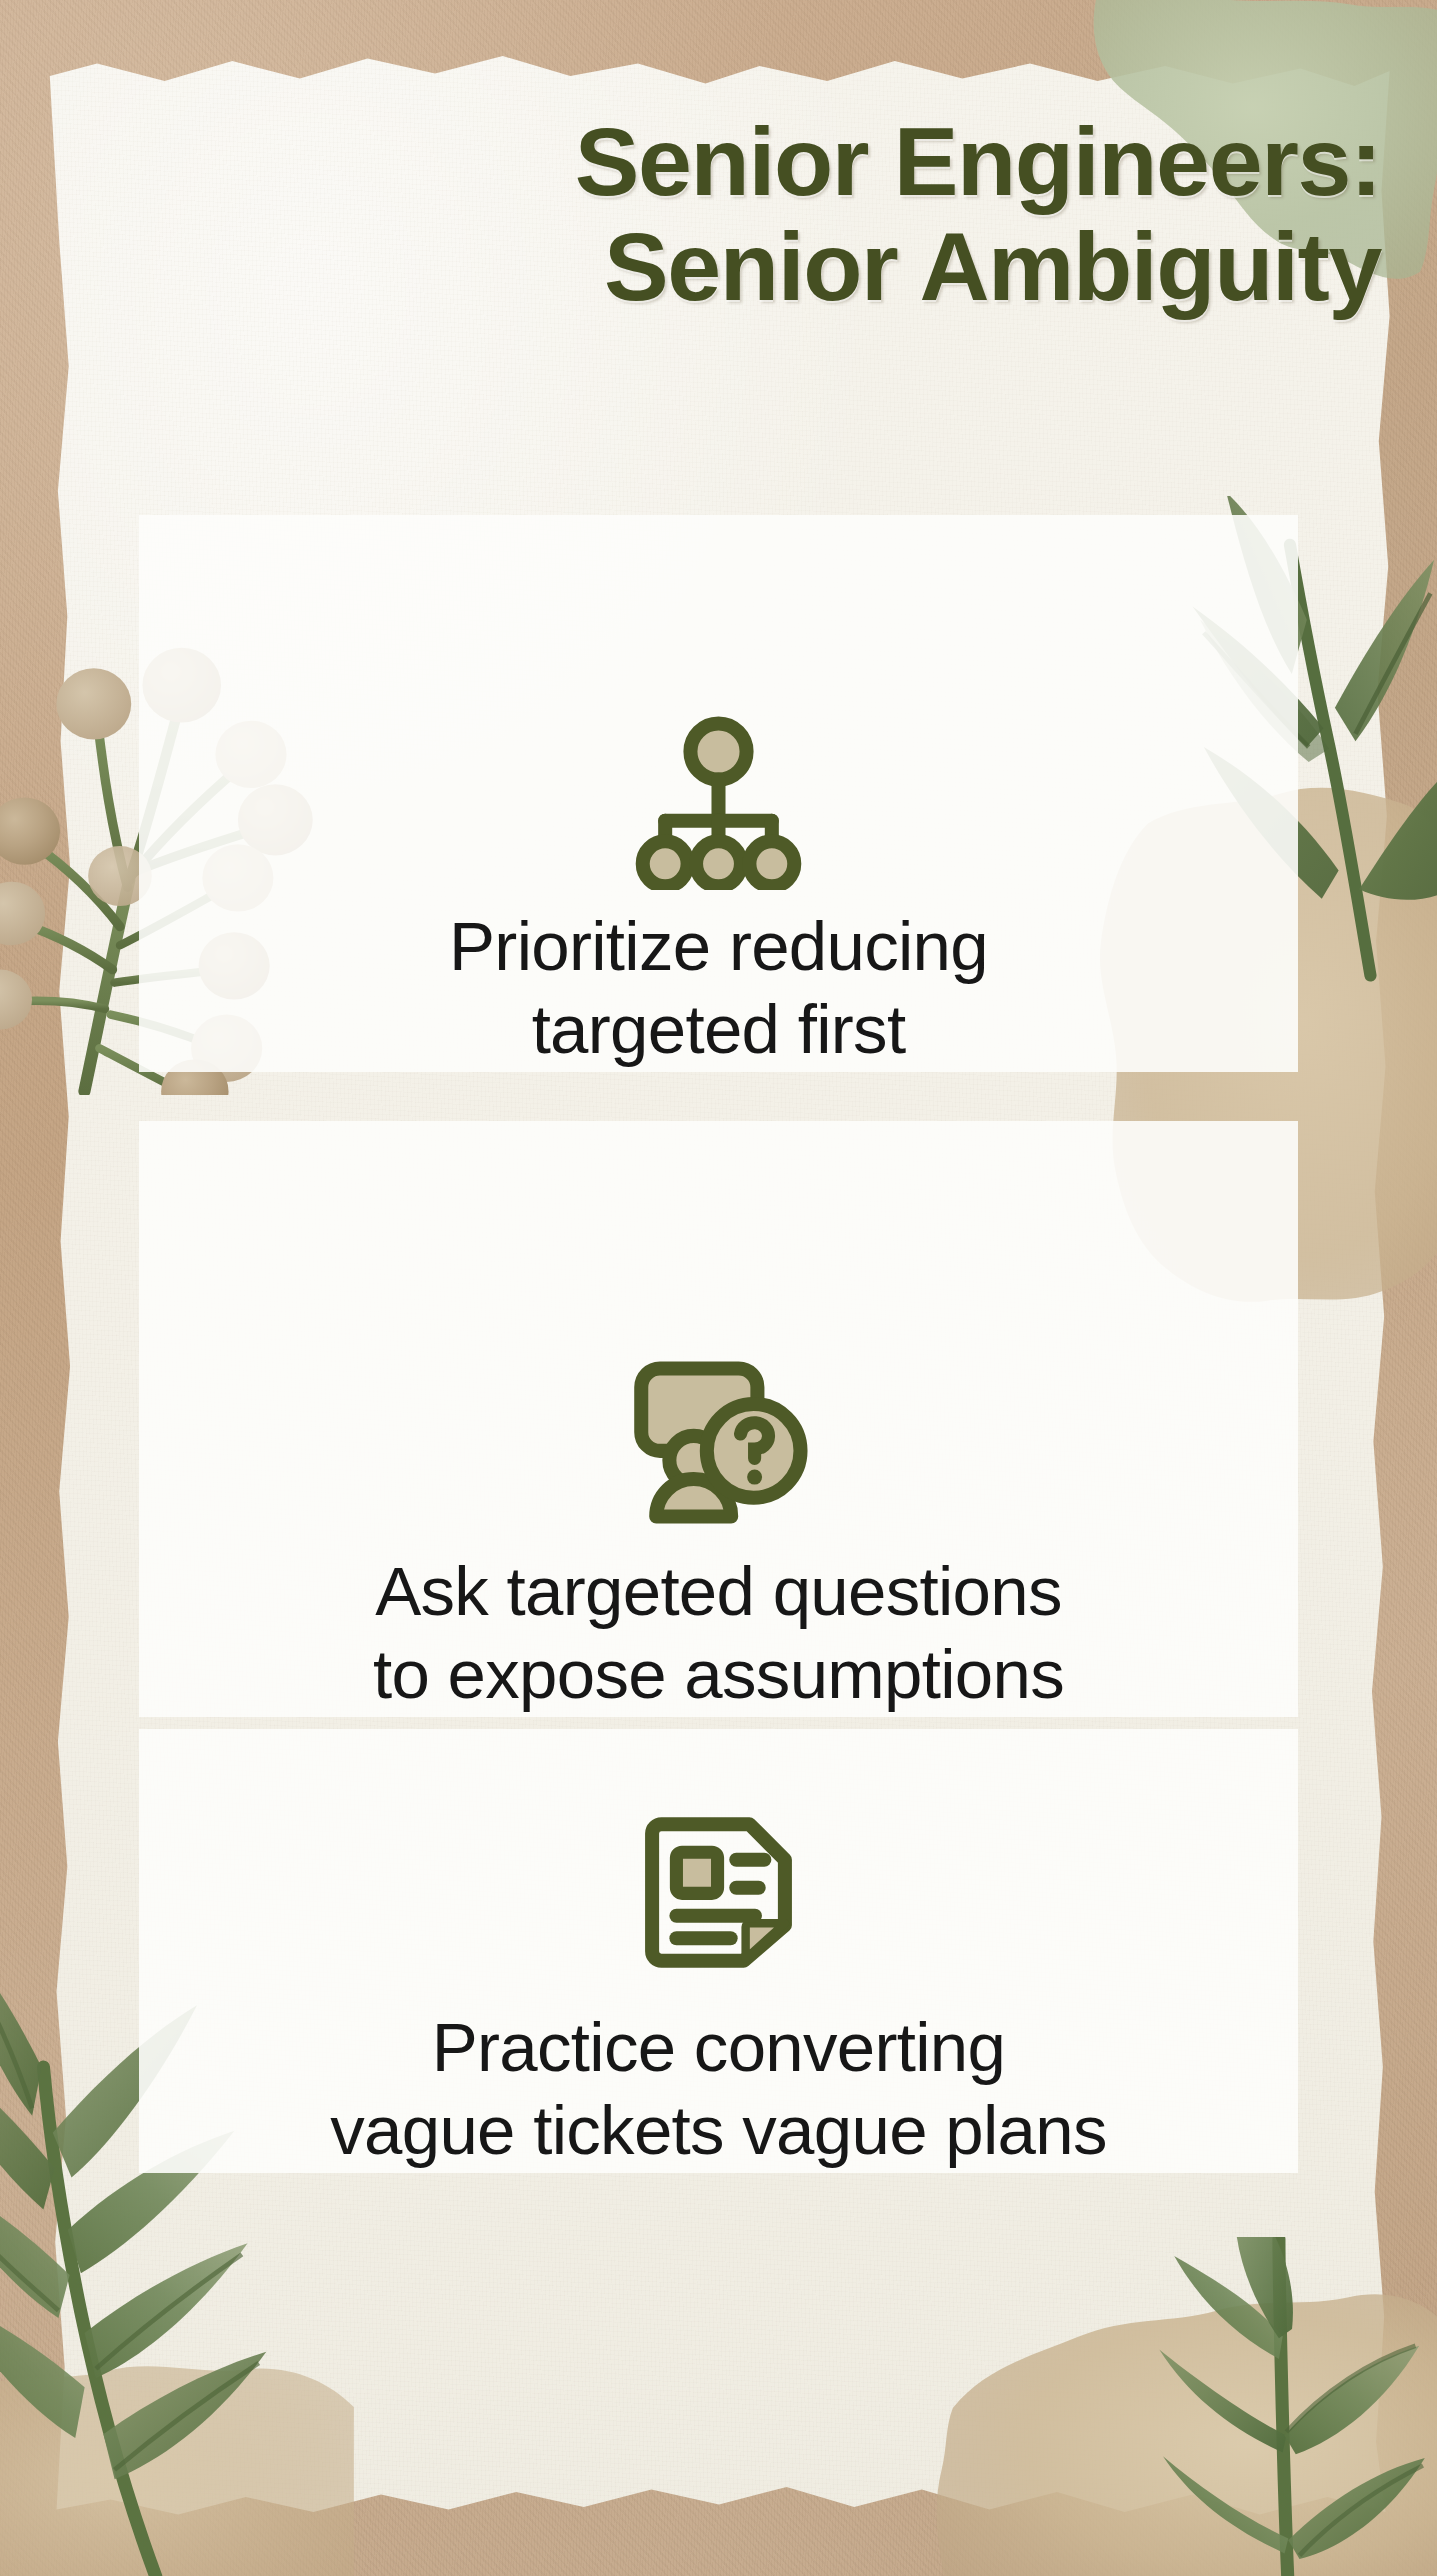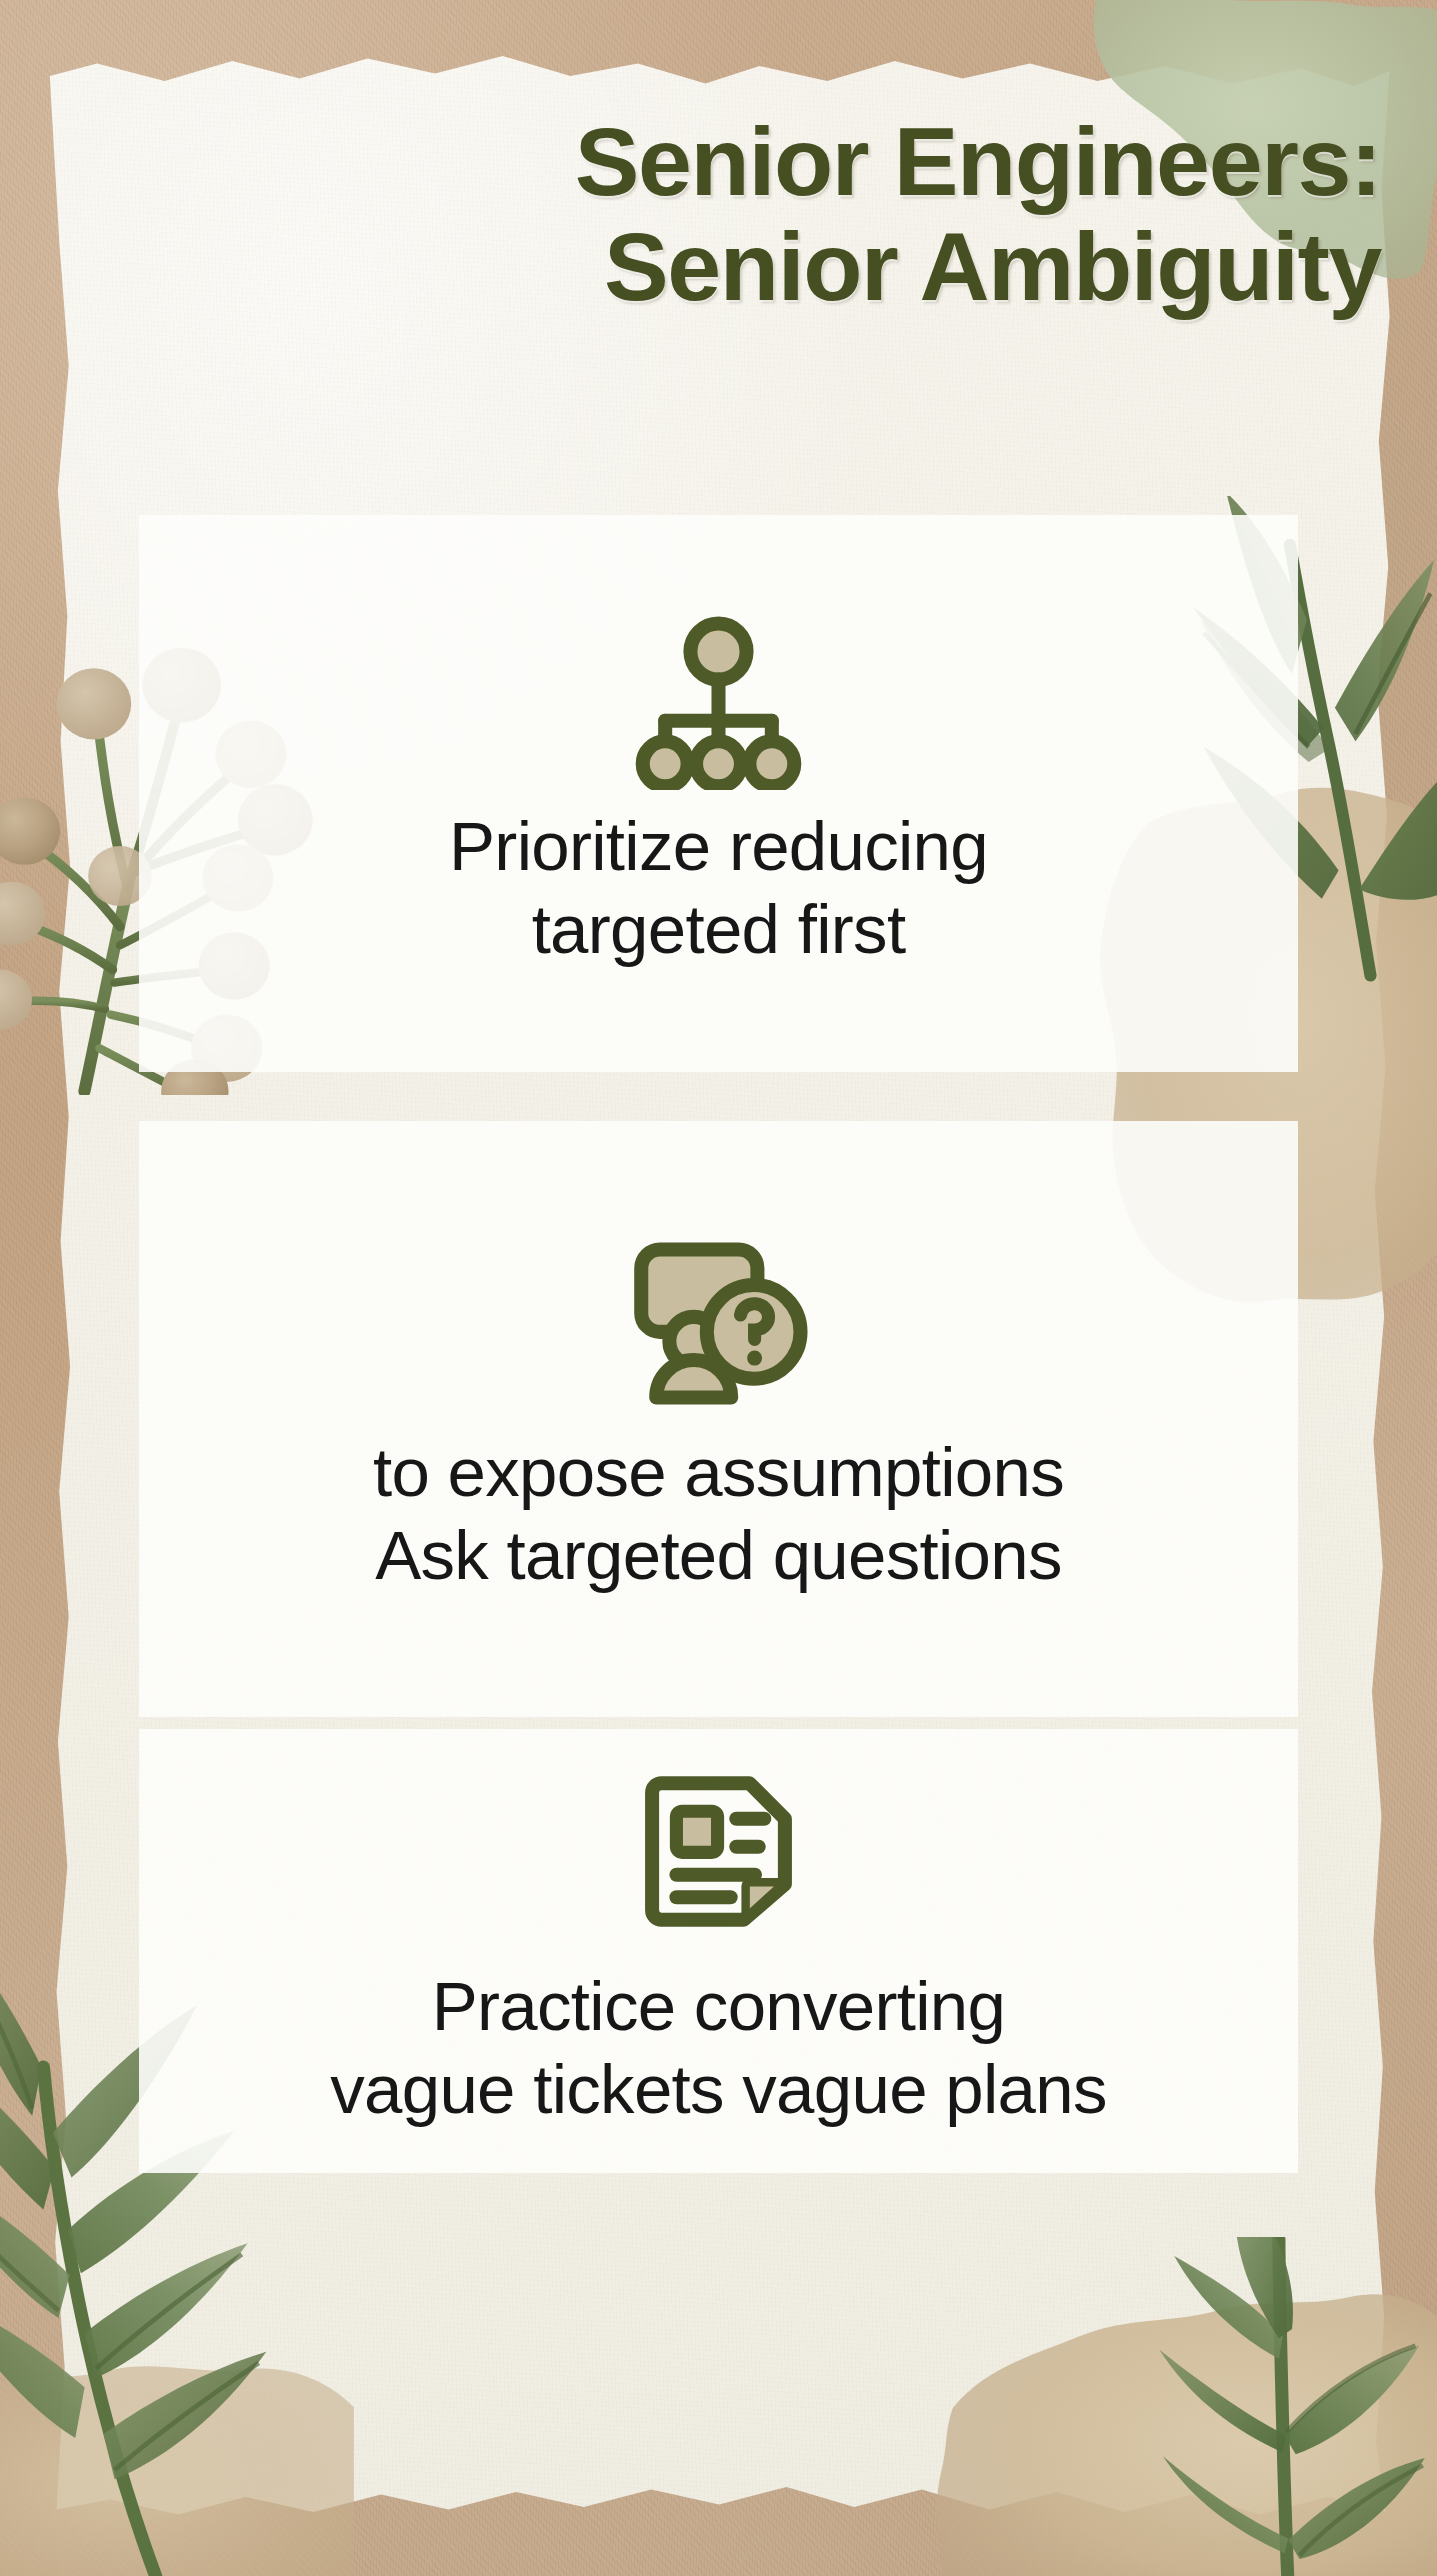--- a/index.html
+++ b/index.html
@@ -101,21 +101,21 @@
   }
   #title .tl { display:block; white-space:nowrap; }
 
   
   .card {
     position:absolute;
     left:139px; width:1159px;
     background:rgba(253,253,251,.90);
     z-index:4;
     display:flex; flex-direction:column;
-    align-items:center; justify-content:center;
+    align-items:center; justify-content:flex-end;
   }
   #card-1 { top:515px;  height:557px; }
   #card-2 { top:1121px; height:596px; }
   #card-3 { top:1729px; height:444px; }
 
   .card-icon { display:block; margin-bottom:13px; }
   #card-2 .card-icon { margin-bottom:24px; }
   #card-3 .card-icon { margin-bottom:32px; }
 
   .card-text {
@@ -373,22 +373,22 @@
 
       <path d="M 28,168 A 40,40 0 0 1 108,168 Z" fill="#c8bd9e" stroke="#4e5a27" stroke-width="15" stroke-linejoin="round"></path>
 
       <circle cx="132" cy="98" r="50" fill="#c8bd9e" stroke="#4e5a27" stroke-width="15"></circle>
 
       <path d="M 118,80 A 15,14 0 1 1 133,96 L 133,106" fill="none" stroke="#4e5a27" stroke-width="14" stroke-linecap="round"></path>
       <circle cx="133" cy="126" r="8" fill="#4e5a27"></circle>
     </svg>
   </span>
   <div class="card-text">
+    <span class="tl">Ask targeted questions</span>
     <span class="tl">to expose assumptions</span>
-    <span class="tl">Ask targeted questions</span>
   </div>
 </div>
 
 <div class="card" id="card-3">
   <span class="card-icon">
     <svg width="159" height="161" viewBox="0 0 170 172">
 
       <path d="M 24,14 H 118 L 156,52 V 122 L 112,160 H 24 A 10,10 0 0 1 14,150 V 24
                A 10,10 0 0 1 24,14 Z" fill="none" stroke="#4e5a27" stroke-width="15" stroke-linejoin="round"></path>
       <path d="M 156,120 L 114,158 V 124 A 4,4 0 0 1 118,120 Z" fill="#c8bd9e" stroke="#4e5a27" stroke-width="9" stroke-linejoin="round"></path>

